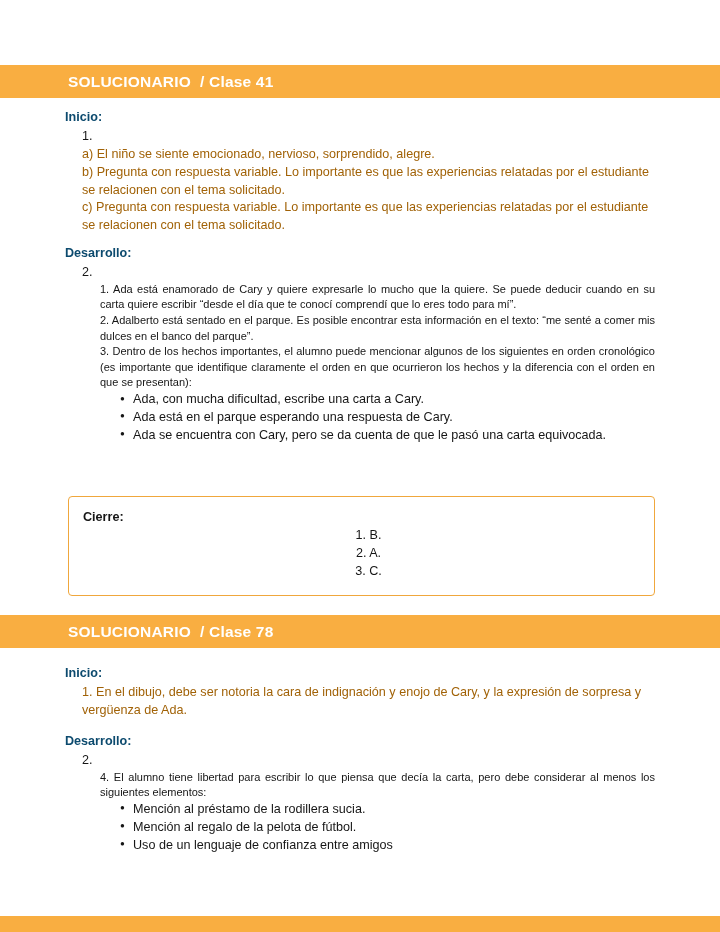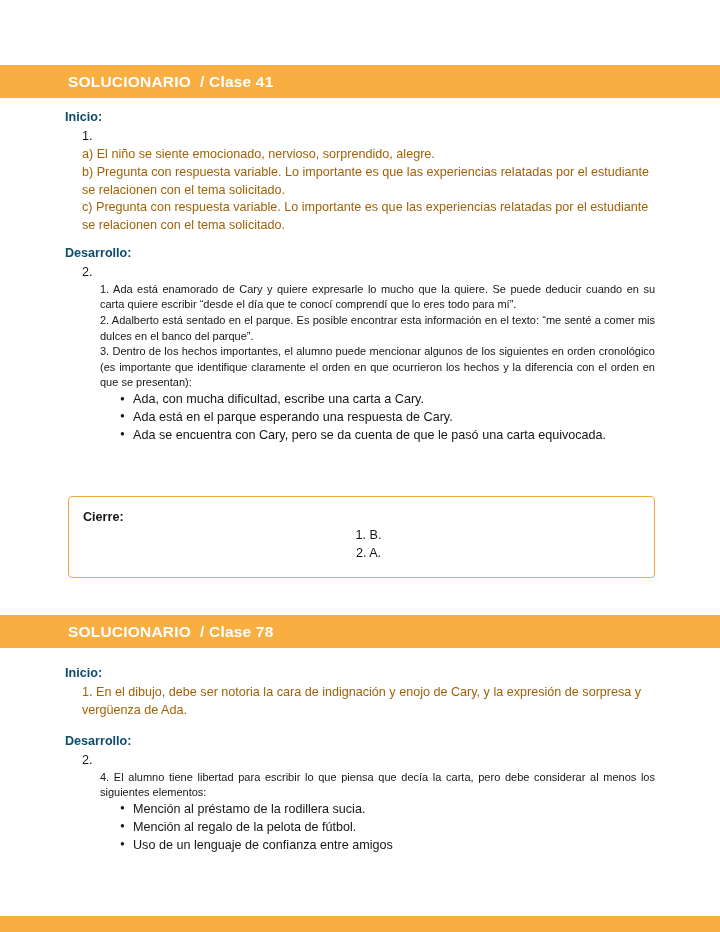--- a/index.html
+++ b/index.html
@@ -167,20 +167,21 @@
       <li>Ada, con mucha dificultad, escribe una carta a Cary.</li>
       <li>Ada está en el parque esperando una respuesta de Cary.</li>
       <li>Ada se encuentra con Cary, pero se da cuenta de que le pasó una carta equivocada.</li>
     </ul>
   </div>
 
   <div class="cierre-box" style="top:496px;">
     <div class="cierre-title">Cierre:</div>
     <div class="cierre-item">1. B.</div>
     <div class="cierre-item">2. A.</div>
+    <div class="cierre-item">3. C.</div>
   </div>
 
   <div class="section-header" style="top:615px;">
     <span class="header-text">SOLUCIONARIO  / Clase 78</span>
   </div>
 
   <div class="body-block" style="top:665px;">
     <div class="lbl">Inicio:</div>
     <div class="para-l1">1. En el dibujo, debe ser notoria la cara de indignación y enojo de Cary, y la expresión de sorpresa y vergüenza de Ada.</div>
   </div>

